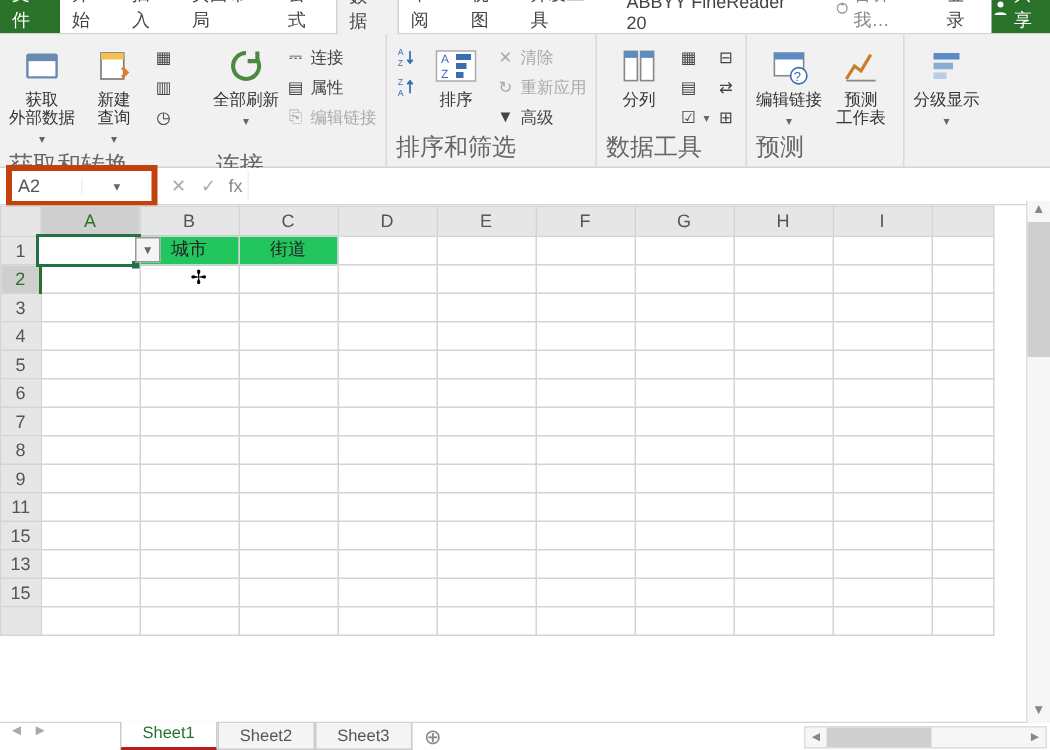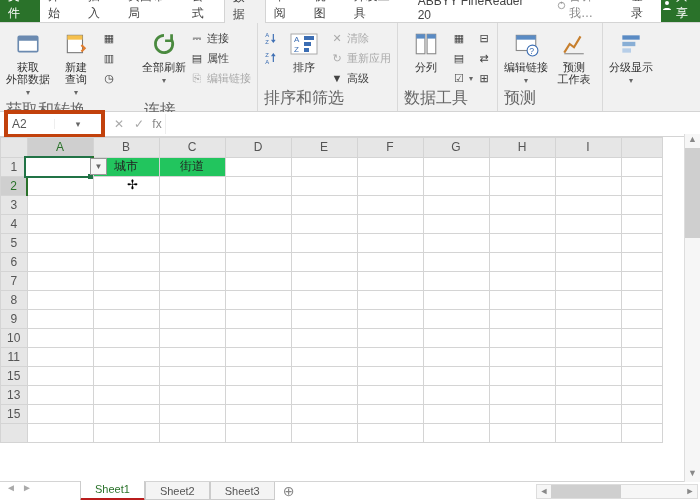--- a/index.html
+++ b/index.html
@@ -435,33 +435,20 @@
             <td></td>
             <td></td>
             <td></td>
             <td></td>
             <td></td>
             <td></td>
             <td></td>
             <td></td>
           </tr>
       <tr>
-            <th class="rh">10</th>
-            <td></td>
-            <td></td>
-            <td></td>
-            <td></td>
-            <td></td>
-            <td></td>
-            <td></td>
-            <td></td>
-            <td></td>
-            <td></td>
-          </tr>
-      <tr>
             <th class="rh">11</th>
             <td></td>
             <td></td>
             <td></td>
             <td></td>
             <td></td>
             <td></td>
             <td></td>
             <td></td>
             <td></td>

